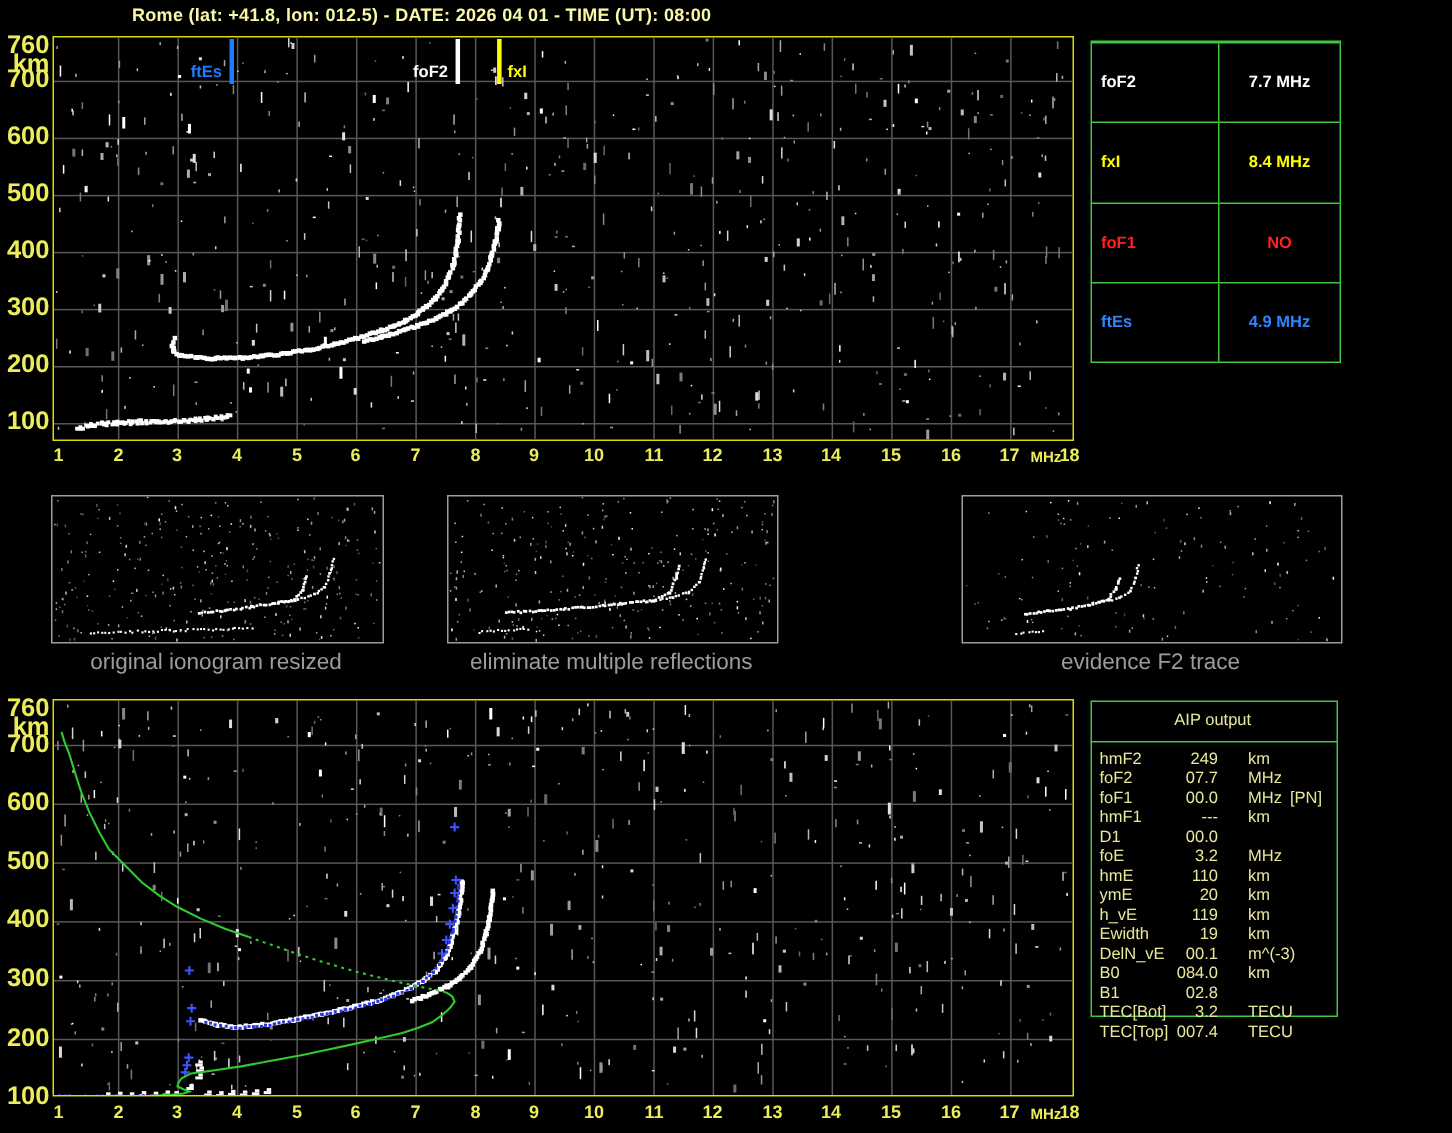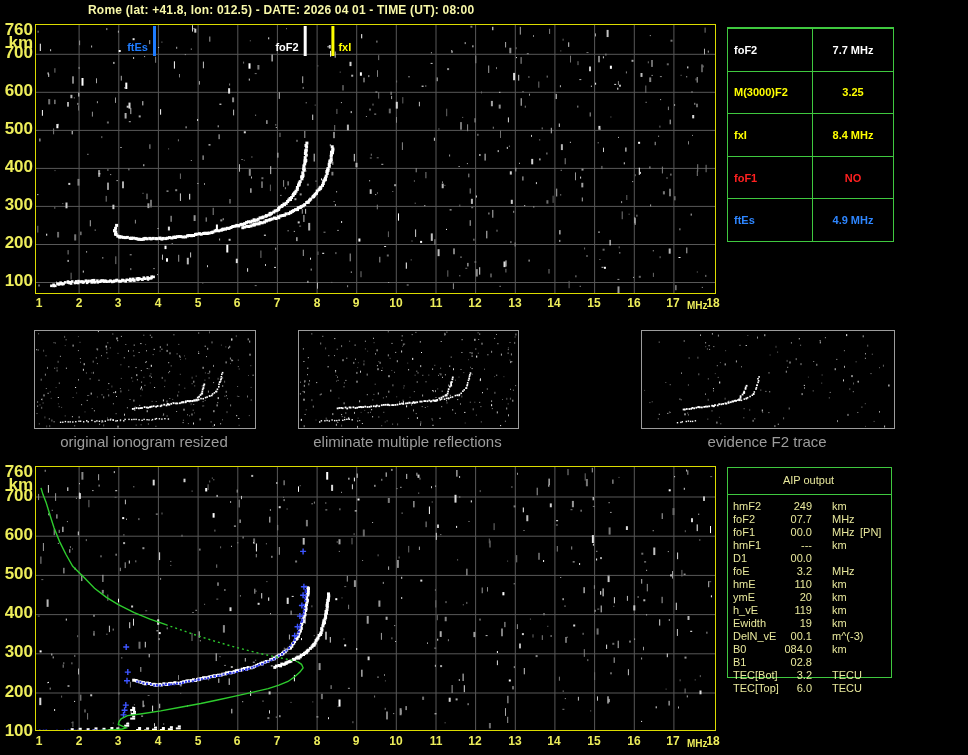--- a/index.html
+++ b/index.html
@@ -2940,24 +2940,20 @@
       <div class="unitlab" style="left:687px;top:738px;">MHz</div>
     </div>
 
   <div class="as-table">
     <div class="as-rows" id="asRows">
         <div class="as-row">
           <div class="as-label" style="color: rgb(255, 255, 255);">foF2</div>
           <div class="as-value" style="color: rgb(255, 255, 255);">7.7 MHz</div>
         </div>
         <div class="as-row">
-          <div class="as-label" style="color: rgb(255, 255, 0);">M(3000)F2</div>
-          <div class="as-value" style="color: rgb(255, 255, 0);">3.25</div>
-        </div>
-        <div class="as-row">
           <div class="as-label" style="color: rgb(255, 255, 0);">fxI</div>
           <div class="as-value" style="color: rgb(255, 255, 0);">8.4 MHz</div>
         </div>
         <div class="as-row">
           <div class="as-label" style="color: rgb(255, 32, 32);">foF1</div>
           <div class="as-value" style="color: rgb(255, 32, 32);">NO</div>
         </div>
         <div class="as-row">
           <div class="as-label" style="color: rgb(46, 134, 255);">ftEs</div>
           <div class="as-value" style="color: rgb(46, 134, 255);">4.9 MHz</div>
@@ -2977,16 +2973,16 @@
         <div class="aip-row" style="top: 85px;"><span class="aip-l">D1</span><span class="aip-v">00.0</span></div>
         <div class="aip-row" style="top: 98px;"><span class="aip-l">foE</span><span class="aip-v">3.2</span><span class="aip-u">MHz</span></div>
         <div class="aip-row" style="top: 111px;"><span class="aip-l">hmE</span><span class="aip-v">110</span><span class="aip-u">km</span></div>
         <div class="aip-row" style="top: 124px;"><span class="aip-l">ymE</span><span class="aip-v">20</span><span class="aip-u">km</span></div>
         <div class="aip-row" style="top: 137px;"><span class="aip-l">h_vE</span><span class="aip-v">119</span><span class="aip-u">km</span></div>
         <div class="aip-row" style="top: 150px;"><span class="aip-l">Ewidth</span><span class="aip-v">19</span><span class="aip-u">km</span></div>
         <div class="aip-row" style="top: 163px;"><span class="aip-l">DelN_vE</span><span class="aip-v">00.1</span><span class="aip-u">m^(-3)</span></div>
         <div class="aip-row" style="top: 176px;"><span class="aip-l">B0</span><span class="aip-v">084.0</span><span class="aip-u">km</span></div>
         <div class="aip-row" style="top: 189px;"><span class="aip-l">B1</span><span class="aip-v">02.8</span></div>
         <div class="aip-row" style="top: 202px;"><span class="aip-l">TEC[Bot]</span><span class="aip-v">3.2</span><span class="aip-u">TECU</span></div>
-        <div class="aip-row" style="top: 215px;"><span class="aip-l">TEC[Top]</span><span class="aip-v">6.0</span><span class="aip-u">TECU</span></div>
+        <div class="aip-row" style="top: 215px;"><span class="aip-l">TEC[Top]</span><span class="aip-v">007.4</span><span class="aip-u">TECU</span></div>
       </div>
   </div>
 </div>
 
 </body></html>

